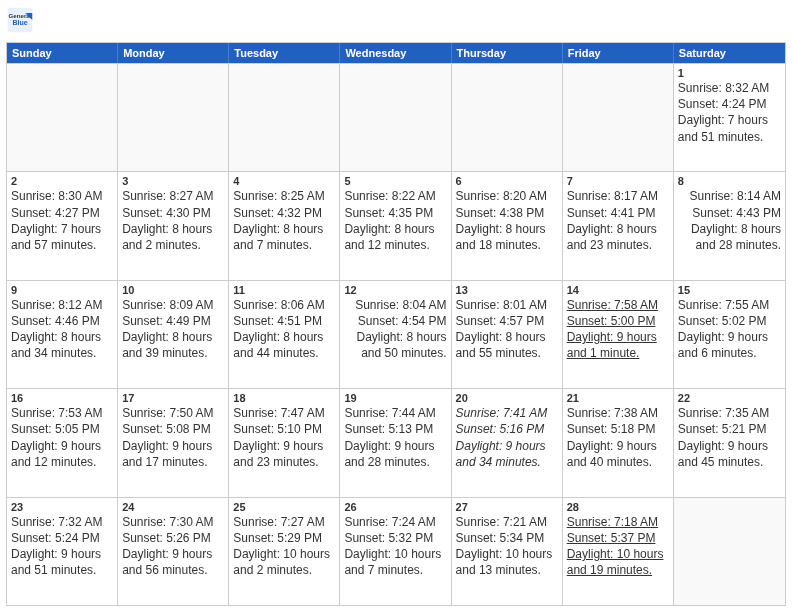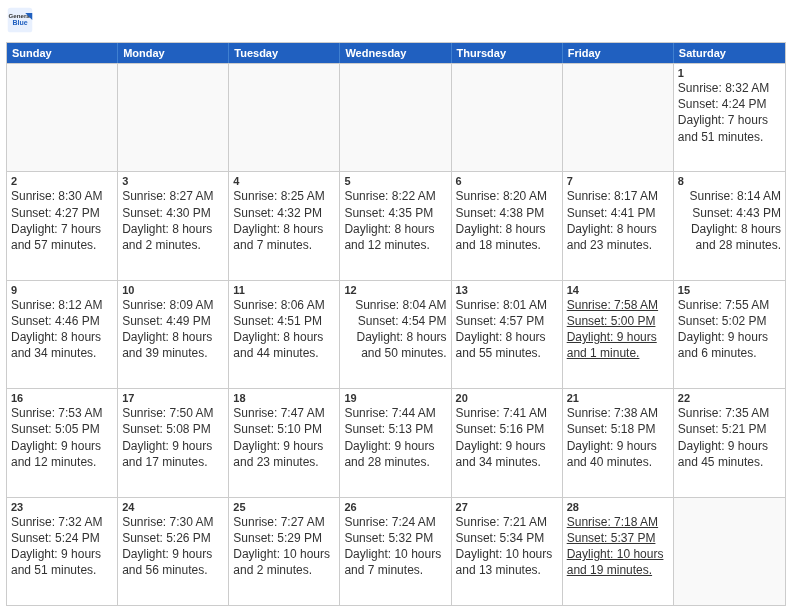--- a/index.html
+++ b/index.html
@@ -248,21 +248,21 @@
 Daylight: 9 hours and 23 minutes.</div>
           </div>
           <div class="cal-cell">
             <span class="day-num">19</span>
             <div class="day-info" style="white-space: pre-line;">Sunrise: 7:44 AM
 Sunset: 5:13 PM
 Daylight: 9 hours and 28 minutes.</div>
           </div>
           <div class="cal-cell">
             <span class="day-num">20</span>
-            <div class="day-info" style="white-space: pre-line;">Sunrise: 7:41 AM
+            <div class="day-info" style="white-space: pre-line; font-style: italic;">Sunrise: 7:41 AM
 Sunset: 5:16 PM
 Daylight: 9 hours and 34 minutes.</div>
           </div>
           <div class="cal-cell">
             <span class="day-num">21</span>
             <div class="day-info" style="white-space: pre-line;">Sunrise: 7:38 AM
 Sunset: 5:18 PM
 Daylight: 9 hours and 40 minutes.</div>
           </div>
           <div class="cal-cell">

